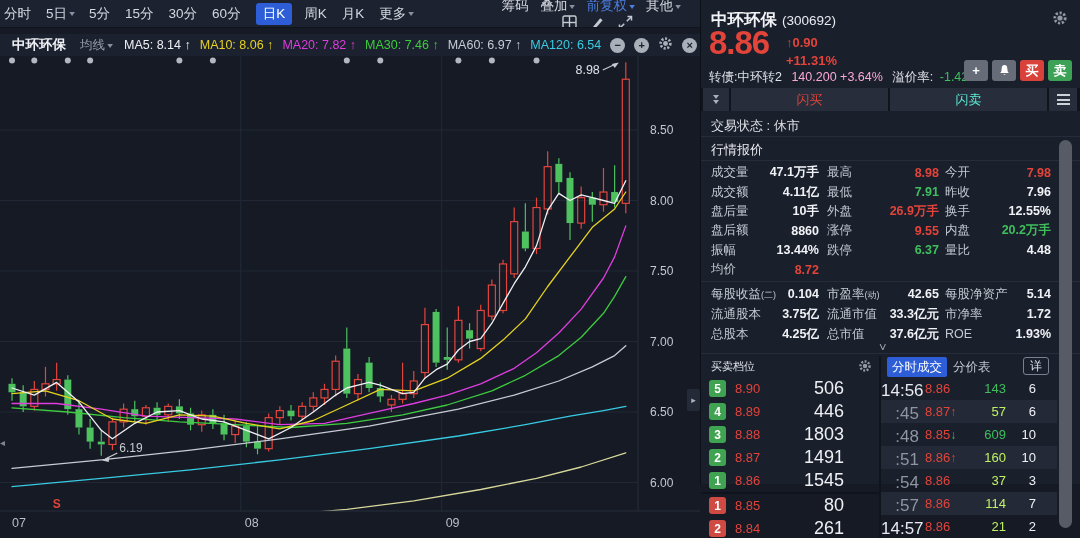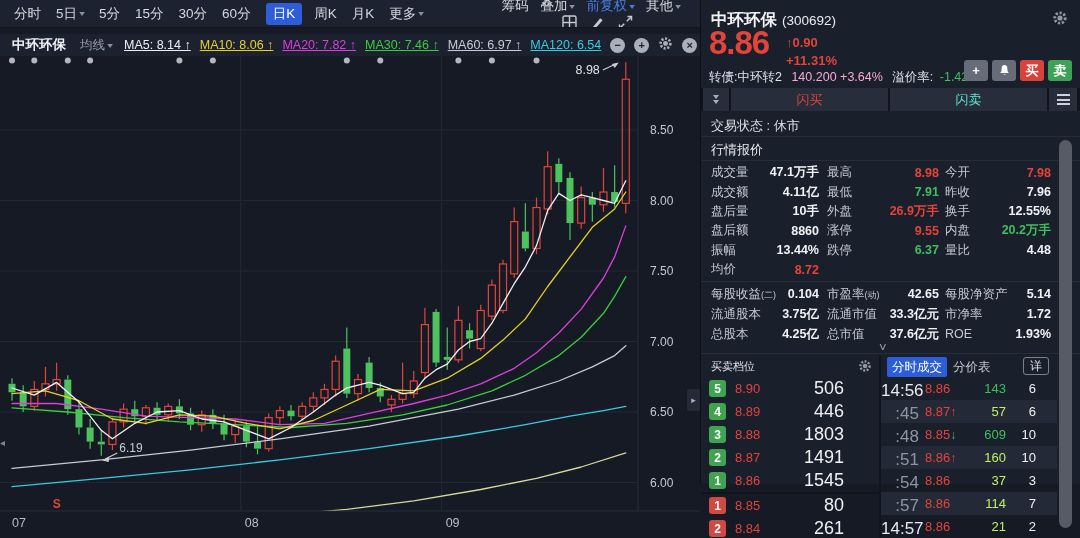--- a/index.html
+++ b/index.html
@@ -3,36 +3,36 @@
 <meta charset="utf-8">
 <style>
   html,body{margin:0;padding:0;background:#0b0e14;}
   #app{position:relative;width:1080px;height:538px;background:#151a25;overflow:hidden;
        font-family:"Liberation Sans","DejaVu Sans",sans-serif;color:#ced2da;font-size:13px;
        -webkit-font-smoothing:antialiased;}
   
   .chart-pane{position:absolute;left:0;top:0;width:700px;height:538px;}
   .tb1{position:absolute;left:0;top:0;width:700px;height:28px;background:#1c2230;
        border-bottom:1px solid #10141c;display:flex;align-items:center;
-       padding:0 8px 0 14px;box-sizing:border-box;white-space:nowrap;overflow:hidden;}
+       padding:0 8px 0 4px;box-sizing:border-box;white-space:nowrap;overflow:hidden;}
   .tb1 .item{margin-right:15px;font-size:13.5px;color:#d4d8e0;display:flex;align-items:center;cursor:default;}
   .tb1 .item.active{background:#2d5ed8;color:#fff;padding:2px 7px;border-radius:3px;margin-right:12px;}
   .tb1 .item.accent{color:#4b7ee2;}
   .caret{font-size:8px;color:#8b90a0;margin-left:3px;transform:scaleX(1.4);}
   .accent .caret{color:#4b7ee2;}
   .tools{margin-left:auto;display:flex;align-items:center;flex-direction:column;}
   .tools .item{margin-right:12px;}
   .iconbtns{display:flex;align-items:center;gap:13px;margin-left:2px;}
   .iconbtns svg{display:block;}
   .tb2{position:absolute;left:0;top:34px;width:700px;height:22px;background:#1b212e;
        display:flex;align-items:center;padding:0 10px 0 12px;box-sizing:border-box;
        font-size:12.5px;white-space:nowrap;overflow:hidden;}
   .stockname{color:#f0f2f6;font-weight:bold;font-size:13.5px;margin-right:14px;}
   .ma-sel{color:#9aa0ac;margin-right:12px;display:flex;align-items:center;}
-  .ma-item{margin-right:9px;text-decoration:underline;}
+  .ma-item{margin-right:9px;}
   .circbtns{margin-left:auto;display:flex;gap:9px;align-items:center;}
   .circ{width:15px;height:15px;border-radius:50%;background:#aab0ba;color:#1b212e;display:flex;
         align-items:center;justify-content:center;font-size:11px;font-weight:bold;line-height:1;}
   .chart{position:absolute;left:0;top:56px;width:700px;height:482px;background:#151a25;}
   .edge-handle-left{position:absolute;left:0;top:382px;color:#7e8490;font-size:10px;line-height:10px;}
   .divider-handle{position:absolute;left:687px;top:389px;width:13px;height:22px;background:#242a38;
         border-radius:2px;display:flex;align-items:center;justify-content:center;color:#aeb3bd;font-size:9px;}
   
   .rpanel{position:absolute;left:700px;top:0;width:380px;height:484px;background:#1a1f2c;
           border-left:1px solid #0c0f16;box-sizing:border-box;}

